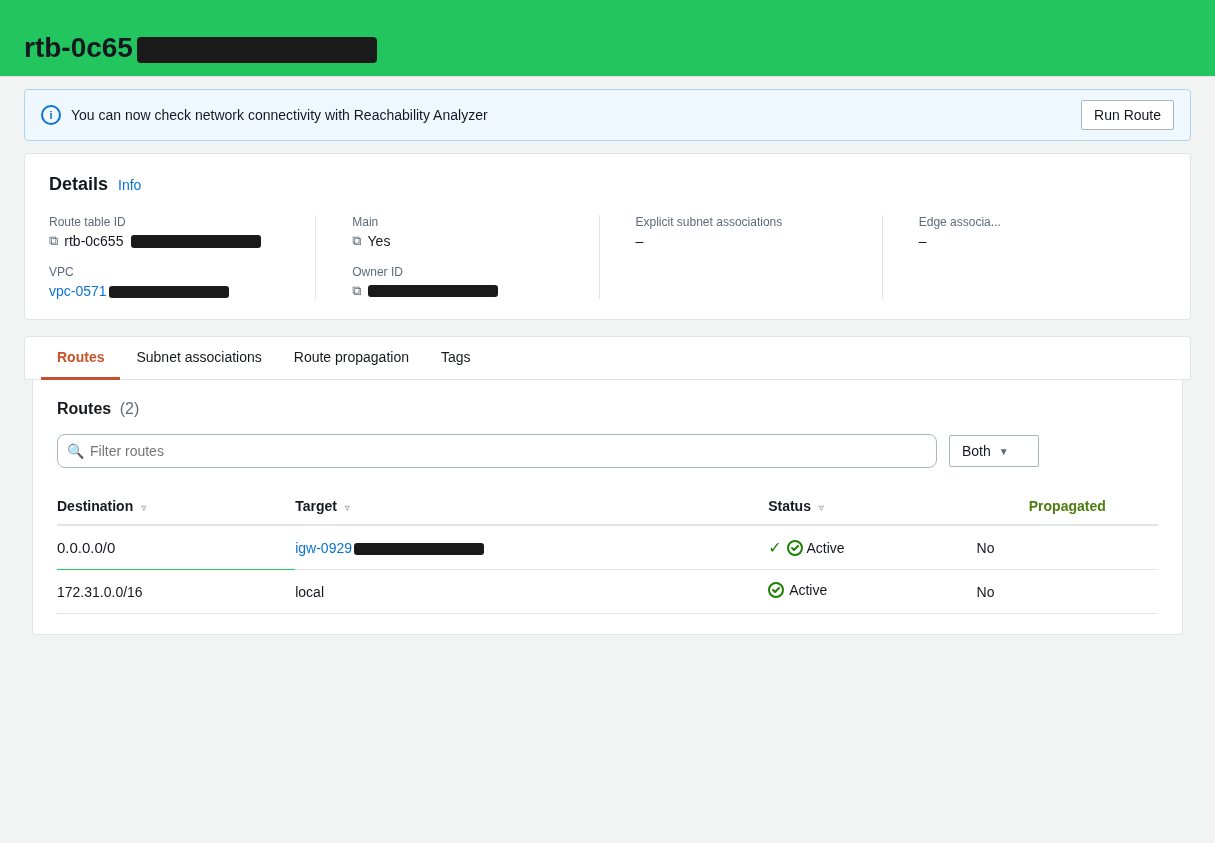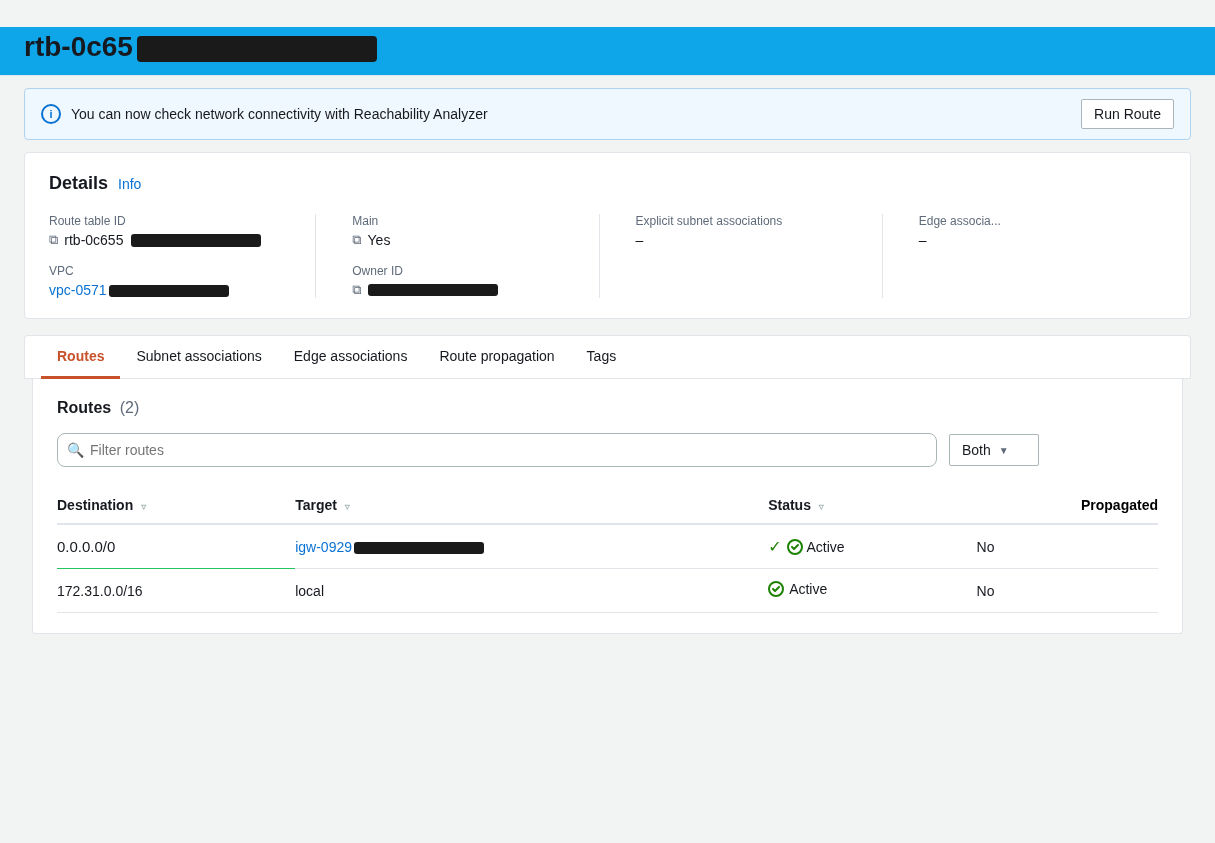--- a/index.html
+++ b/index.html
@@ -17,21 +17,21 @@
       background: #1a1a1a;
       border-radius: 4px;
       height: 1em;
       width: 220px;
       vertical-align: middle;
     }
   </style>
 </head>
 <body>
 
-<div style="background:#0ea5e9; padding:4px 24px 12px 24px; border-bottom:1px solid #e1e4e8;margin-top:27px;">
+<div style="background:#22c55e; padding:32px 24px 12px 24px; border-bottom:1px solid #e1e4e8;">
   <h1 style="font-size:28px;font-weight:700;color:#16191f;">
     <span>rtb-0c65</span><span class="redacted-block" style="width:240px;height:26px;margin-left:4px;vertical-align:middle;"></span>
   </h1>
 </div>
 
 <div style="background:#f0f8ff;border:1px solid #b0d4ef;border-radius:4px;margin:12px 24px;padding:10px 16px;display:flex;align-items:center;justify-content:space-between;">
   <div style="display:flex;align-items:center;gap:10px;">
     <div style="color:#0972d3;border:2px solid #0972d3;border-radius:50%;width:20px;height:20px;display:flex;align-items:center;justify-content:center;font-size:11px;font-weight:bold;flex-shrink:0;">i</div>
     <span>You can now check network connectivity with Reachability Analyzer</span>
   </div>
@@ -100,23 +100,20 @@
 
 <div style="background:#fff;margin:0 24px 0 24px;border:1px solid #e1e4e8;border-radius:4px 4px 0 0;border-bottom:none;">
   <div style="display:flex;border-bottom:1px solid #e1e4e8;padding:0 16px;">
     <div style="padding:12px 16px;font-size:14px;cursor:pointer;color:#c7522a;border-bottom:3px solid #c7522a;margin-bottom:-1px;font-weight:700;">
       <span>Routes</span>
     </div>
     <div style="padding:12px 16px;font-size:14px;cursor:pointer;color:#16191f;border-bottom:3px solid transparent;margin-bottom:-1px;">
       <span>Subnet associations</span>
     </div>
     <div style="padding:12px 16px;font-size:14px;cursor:pointer;color:#16191f;border-bottom:3px solid transparent;margin-bottom:-1px;">
-      <span>Edge associations</span>
-    </div>
-    <div style="padding:12px 16px;font-size:14px;cursor:pointer;color:#16191f;border-bottom:3px solid transparent;margin-bottom:-1px;">
       <span>Route propagation</span>
     </div>
     <div style="padding:12px 16px;font-size:14px;cursor:pointer;color:#16191f;border-bottom:3px solid transparent;margin-bottom:-1px;">
       <span>Tags</span>
     </div>
   </div>
 </div>
 
 <div style="background:#fff;margin:0 32px;border:1px solid #e1e4e8;border-top:none;border-radius:0 0 4px 4px;padding:20px 24px;">
   <div style="font-size:16px;font-weight:700;margin-bottom:16px;">
@@ -143,21 +140,21 @@
           <span style="color:#aab7b8;font-size:10px;margin-left:4px;cursor:pointer;">▿</span>
         </th>
         <th style="text-align:left;font-size:14px;font-weight:700;color:#16191f;padding:10px 12px 10px 0;border-bottom:2px solid #e1e4e8;">
           <span>Target</span>
           <span style="color:#aab7b8;font-size:10px;margin-left:4px;cursor:pointer;">▿</span>
         </th>
         <th style="text-align:left;font-size:14px;font-weight:700;color:#16191f;padding:10px 12px 10px 0;border-bottom:2px solid #e1e4e8;">
           <span>Status</span>
           <span style="color:#aab7b8;font-size:10px;margin-left:4px;cursor:pointer;">▿</span>
         </th>
-        <th style="text-align:right;font-size:14px;font-weight:700;color:#000000;padding:10px 0 10px 0;border-bottom:2px solid #e1e4e8;">
+        <th style="text-align:center;font-size:14px;font-weight:700;color:#4d7c0f;padding:10px 0 10px 0;border-bottom:2px solid #e1e4e8;">
           <span>Propagated</span>
         </th>
       </tr>
     </thead>
     <tbody>
 
       <tr>
         <td style="padding:12px 12px 12px 0;border-bottom:1px solid #22c55e;font-size:15px;">
           <span>0.0.0.0/0</span>
         </td>

